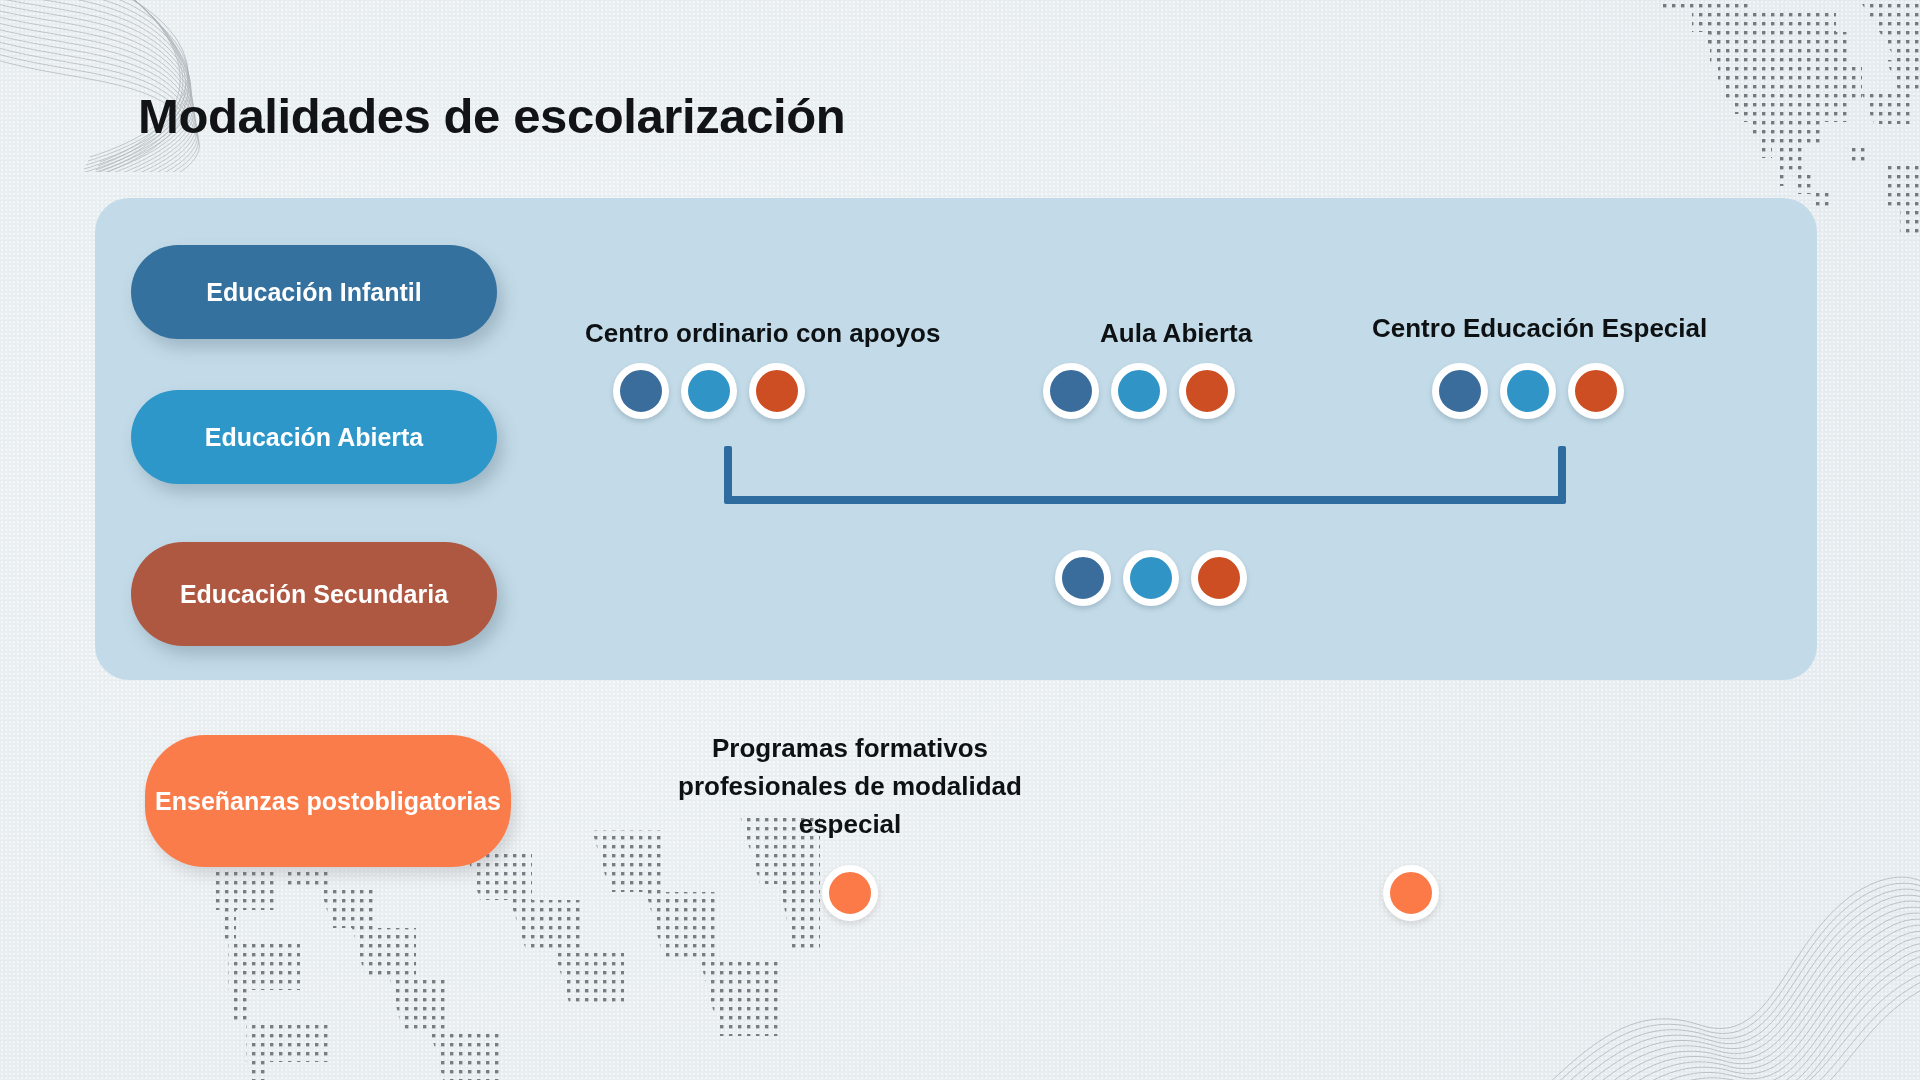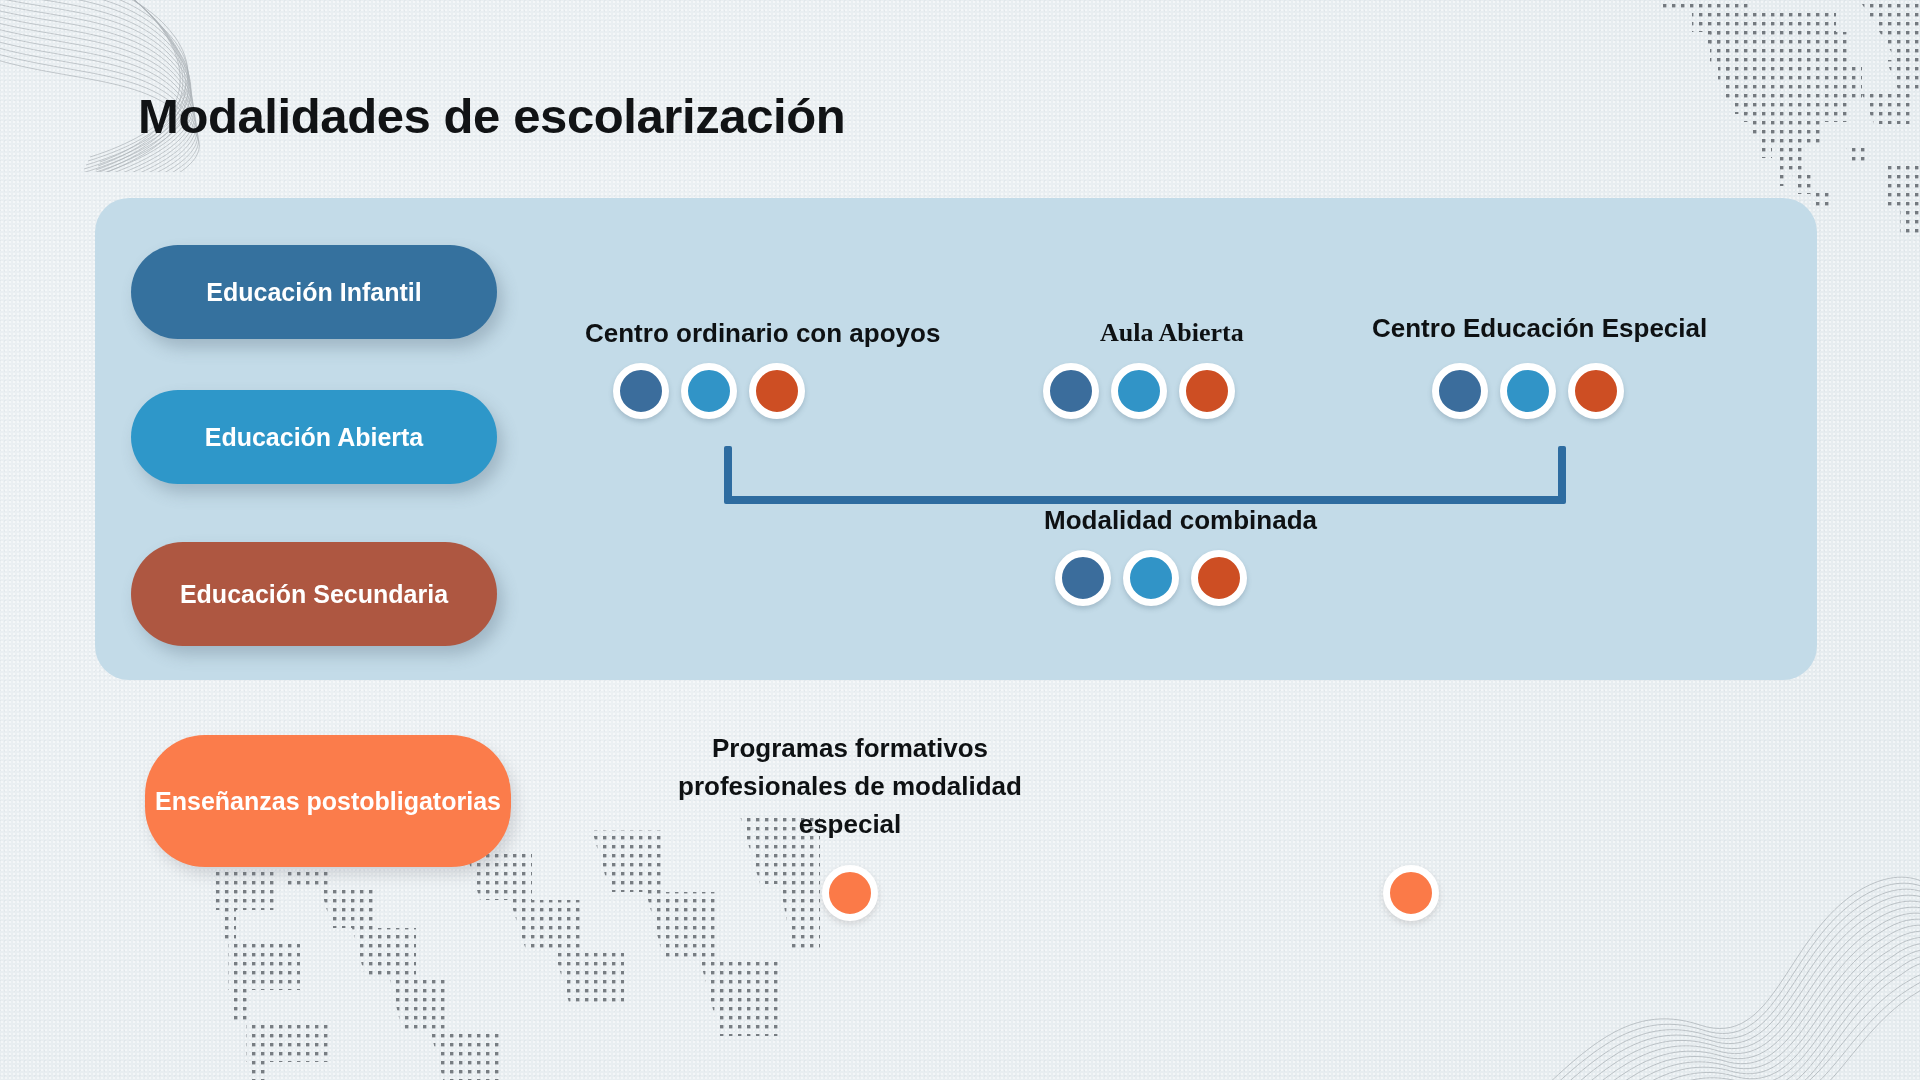--- a/index.html
+++ b/index.html
@@ -84,21 +84,21 @@
   
   .col-title {
     position: absolute;
     font-size: 26px;
     font-weight: 700;
     color: #0e1113;
     white-space: nowrap;
     text-align: center;
   }
   #ct-ordinario { left: 585px;  top: 318px; }
-  #ct-aula      { left: 1100px; top: 318px; font-family: Liberation Serif, serif; }
+  #ct-aula      { left: 1100px; top: 318px; }
   #ct-especial  { left: 1372px; top: 313px; }
   #ct-combinada { left: 1044px; top: 505px; }
 
   
   .dot-row { position: absolute; display: flex; gap: 12px; }
   .dot {
     width: 56px;
     height: 56px;
     border-radius: 50%;
     border: 7px solid #ffffff;
@@ -268,21 +268,20 @@
   <div class="pill" id="pill-secundaria">
     <span>Educación Secundaria</span>
   </div>
   <div class="pill" id="pill-post">
     <span>Enseñanzas postobligatorias</span>
   </div>
 
   <div class="col-title" id="ct-ordinario">Centro ordinario con apoyos</div>
   <div class="col-title" id="ct-aula">Aula Abierta</div>
   <div class="col-title" id="ct-especial">Centro Educación Especial</div>
-  <div class="col-title" id="ct-combinada">Modalidad combinada</div>
 
   <div class="dot-row" id="row-ordinario">
     <div class="dot c-dark"></div>
     <div class="dot c-mid"></div>
     <div class="dot c-orange"></div>
   </div>
 
   <div class="dot-row" id="row-aula">
     <div class="dot c-dark"></div>
     <div class="dot c-mid"></div>

